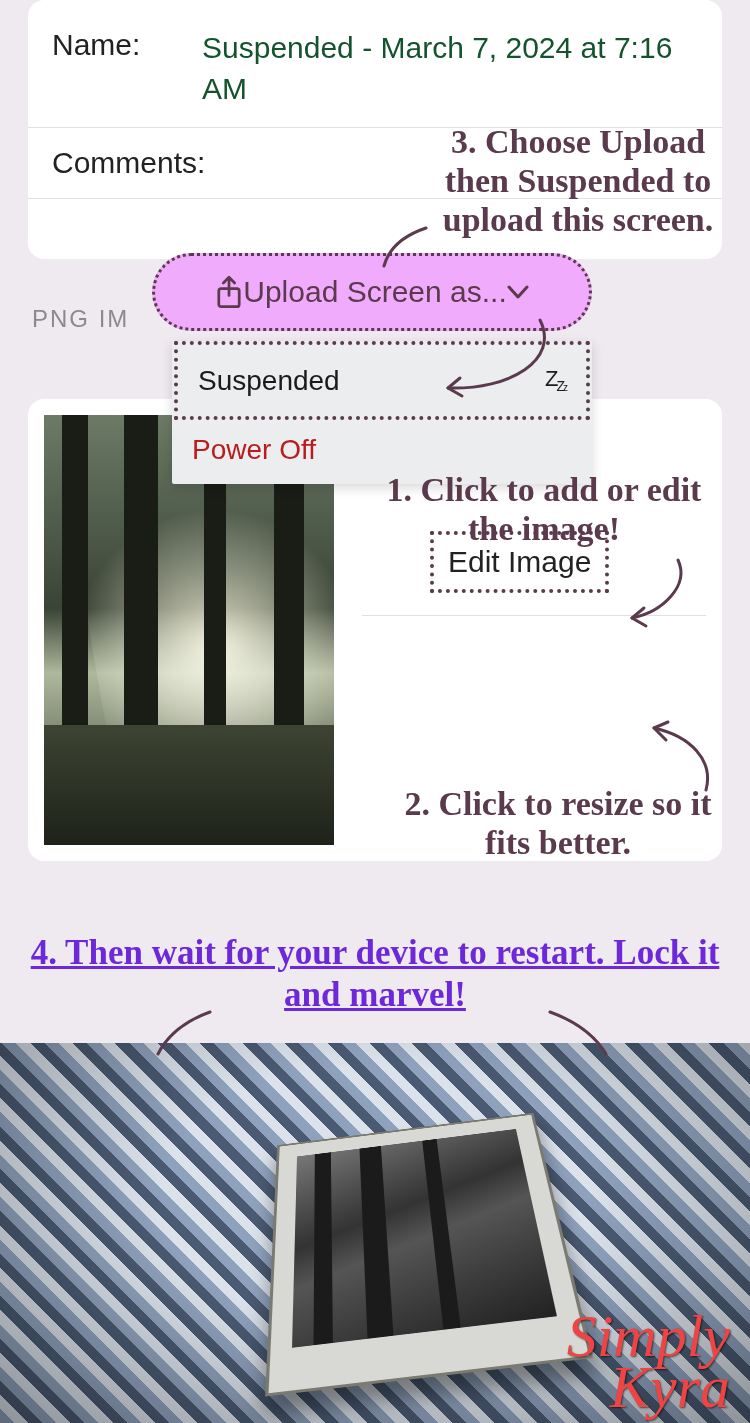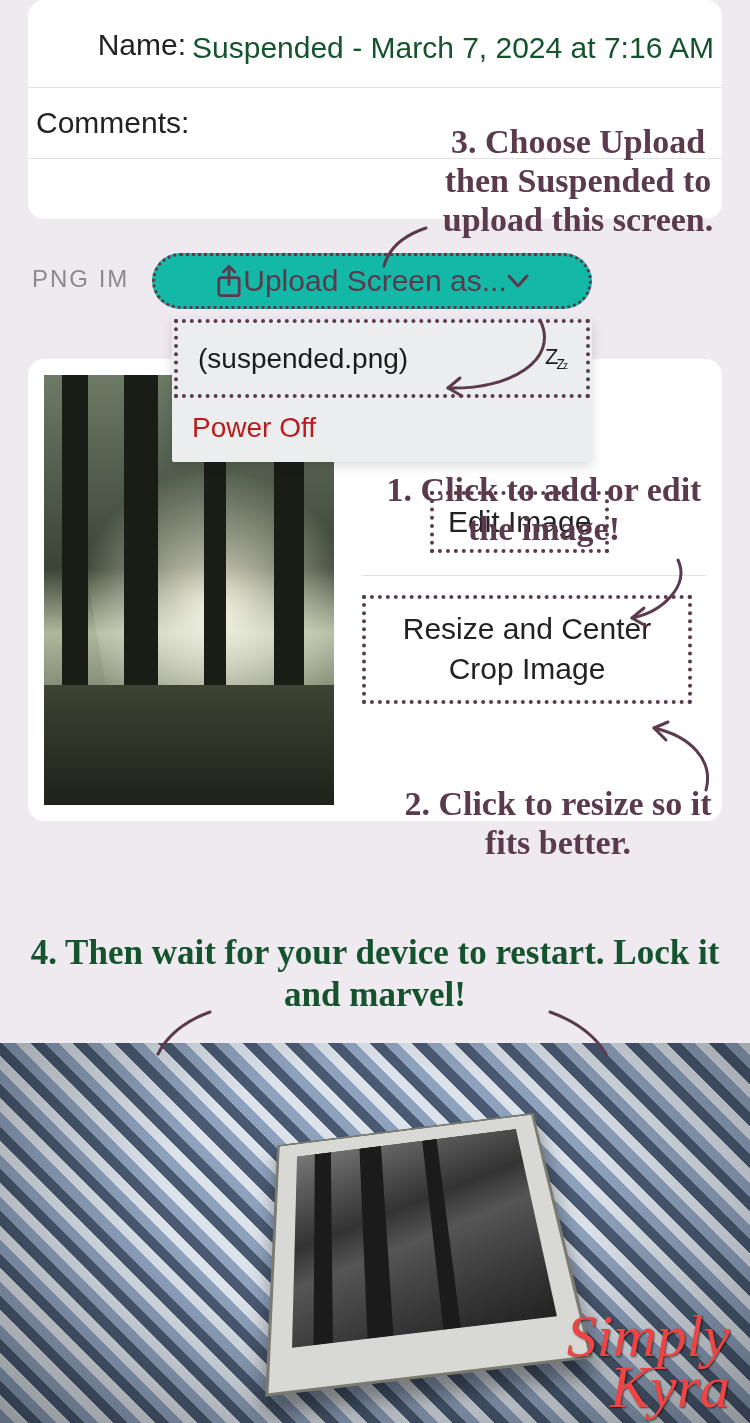--- a/index.html
+++ b/index.html
@@ -15,44 +15,44 @@
 
   .card {
     background: #ffffff;
     border-radius: 16px;
     margin: 0 28px;
     padding: 10px 0 0 0;
     position: relative;
   }
   .card-top { margin-top: 0; padding-bottom: 60px; }
 
-  .row { display: flex; padding: 18px 8px; align-items: flex-start; text-align: right; }
+  .row { display: flex; padding: 18px 24px; align-items: flex-start; }
   .row.name { border-bottom: 1px solid #e0e0e0; margin: 0 0; }
   .row.comments { border-bottom: 1px solid #e0e0e0; }
   .label { font-size: 30px; color: #222; flex: 0 0 150px; }
   .value { font-size: 30px; color: #14532d; flex: 1; line-height: 1.35; }
 
   .section-header {
     color: #8a8a8f;
     font-size: 24px;
     letter-spacing: 2px;
     padding: 46px 32px 6px 32px;
   }
 
   
   .upload-wrap {
     position: absolute;
     left: 152px; top: 253px;
     z-index: 5;
     width: 440px;
   }
   .pill {
-    background: #14b8a6;
+    background: #f0abfc;
     border-radius: 48px;
-    height: 56px;
+    height: 78px;
     display: flex;
     align-items: center;
     justify-content: center;
     border: 3px dotted #5a3a4c;
     color: #5a3a4c;
     font-size: 30px;
     padding: 0 24px;
   }
   .pill svg.icon-share { width: 28px; height: 34px; }
   .pill svg.chev { width: 22px; height: 14px; }
@@ -168,22 +168,23 @@
     font-family: "Brush Script MT", cursive;
     font-size:60px; color:#ef4444; line-height:0.85;
     text-shadow: 1px 1px 2px rgba(0,0,0,0.6);
     text-align:right;
     font-style: italic;
   }
 
   .anno-bottom {
     position:absolute; left:0; right:0; top:932px;
     font-family: "Comic Sans MS","Marker Felt",cursive;
-    font-weight:800; color:#14532d; font-size:35px; text-align:center; line-height:1.2;
+    font-weight:800; color:#6d28d9; font-size:35px; text-align:center; line-height:1.2;
     z-index:5;
+    text-decoration:underline;
   }
 </style>
 </head>
 <body>
 
 <div class="card card-top">
   <div class="row name">
     <div class="label">Name:</div>
     <div class="value">Suspended - March 7, 2024 at 7:16 AM</div>
   </div>
@@ -208,21 +209,21 @@
       <rect x="3" y="12" width="18" height="16" rx="2" stroke="#5a3a4c" stroke-width="2.4" fill="none"></rect>
     </svg>
     <span>Upload Screen as...</span>
     <svg class="chev" viewBox="0 0 22 14">
       <path d="M2 2 L11 12 L20 2" stroke="#5a3a4c" stroke-width="3" fill="none" stroke-linecap="round" stroke-linejoin="round"></path>
     </svg>
   </div>
   <div class="menu">
     <div class="menu-item hi">
       <div class="mi-text">
-        <div>(suspended.png)</div>
+        <div>Suspended</div>
       </div>
       <span class="zz">Z<sub style="font-size:14px;">Z</sub><sub style="font-size:10px;">z</sub></span>
     </div>
     <div class="menu-item poff">
       <span>Power Off</span>
     </div>
   </div>
 </div>
 
 <div class="arrow" style="left:430px; top:320px;">
@@ -241,23 +242,20 @@
       <div class="trunk t2"></div>
     <div class="trunk t3"></div>
       <div class="trunk t4"></div>
     <div class="ground"></div>
   </div>
   <div class="right-col">
     <div class="dot-box edit-btn">
       <span>Edit Image</span>
     </div>
     <div class="divider"></div>
-    <div class="dot-box resize-btn">
-      <span>Resize and Center Crop Image</span>
-    </div>
   </div>
 </div>
 
 <div class="anno" style="left:374px; top:470px; width:340px;">1. Click to add or edit the image!</div>
 
 <div class="arrow" style="left:622px; top:556px;">
   <svg width="80" height="80">
     <path d="M56 4 C 68 30, 40 56, 10 62" stroke="#5a3a4c" stroke-width="3" fill="none" stroke-linecap="round"></path>
     <path d="M10 62 L22 52 M10 62 L24 70" stroke="#5a3a4c" stroke-width="3" fill="none" stroke-linecap="round"></path>
   </svg>

